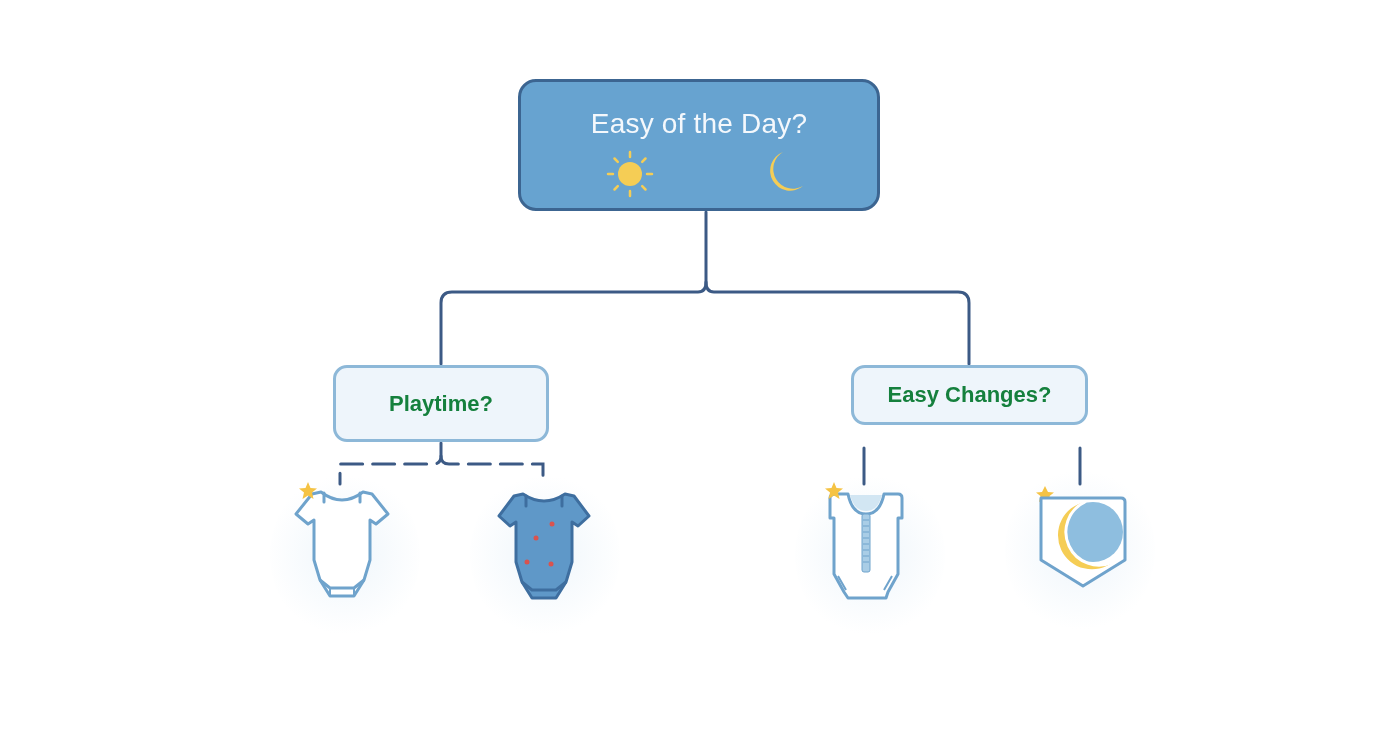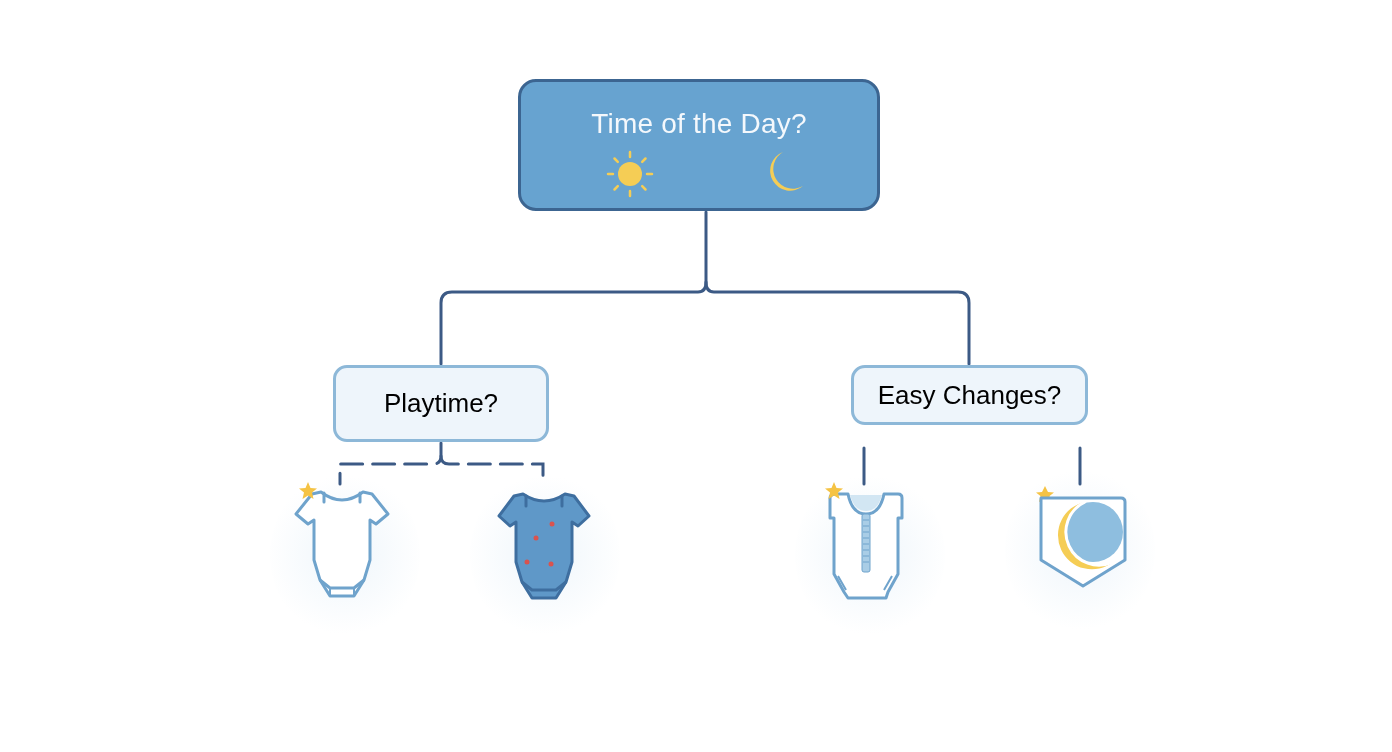--- a/index.html
+++ b/index.html
@@ -18,21 +18,21 @@
     .root-title {
       position: absolute; left: 0; right: 0; top: 26px; text-align: center;
       color: #f4f8fc; font-size: 28px; letter-spacing: 0.2px;
     }
     .root-icon { position: absolute; }
     .child-node {
       position: absolute; box-sizing: border-box; background: #eef5fb;
       border: 3px solid #8db8d8; border-radius: 14px;
       display: flex; align-items: center; justify-content: center;
     }
-    .child-label { color: #000000; font-size: 26px; font-weight: normal; }
+    .child-label { color: #15803d; font-size: 22px; font-weight: bold; }
     .node-playtime { left: 333px; top: 365px; width: 216px; height: 77px; }
     .node-easy { left: 851px; top: 365px; width: 237px; height: 60px; }
     .option { position: absolute; }
     .glow {
       position: absolute; border-radius: 50%;
       background: radial-gradient(circle, rgba(225,238,248,0.55) 0%, rgba(255,255,255,0) 70%);
     }
   </style>
 </head>
 <body>
@@ -52,21 +52,21 @@
 
       <path d="M441 443 L441 456 Q441 464 433 464 L340 464 L340 484" stroke-dasharray="22 10"></path>
       <path d="M441 456 Q441 464 449 464 L543 464 L543 484" stroke-dasharray="22 10"></path>
 
       <path d="M864 448 L864 484"></path>
       <path d="M1080 448 L1080 484"></path>
     </g>
   </svg>
 
   <div class="root-node">
-    <div class="root-title">Time of the Day?</div>
+    <div class="root-title">Easy of the Day?</div>
     <svg class="root-icon" style="left:84px;top:67px;" width="50" height="50" viewBox="0 0 50 50">
       <circle cx="25" cy="25" r="12" fill="#f5cd55"></circle>
       <g stroke="#f5cd55" stroke-width="2.5" stroke-linecap="round">
         <line x1="25" y1="3" x2="25" y2="8"></line>
         <line x1="25" y1="42" x2="25" y2="47"></line>
         <line x1="3" y1="25" x2="8" y2="25"></line>
         <line x1="42" y1="25" x2="47" y2="25"></line>
         <line x1="9.5" y1="9.5" x2="12.8" y2="12.8"></line>
         <line x1="37.2" y1="37.2" x2="40.5" y2="40.5"></line>
         <line x1="9.5" y1="40.5" x2="12.8" y2="37.2"></line>

